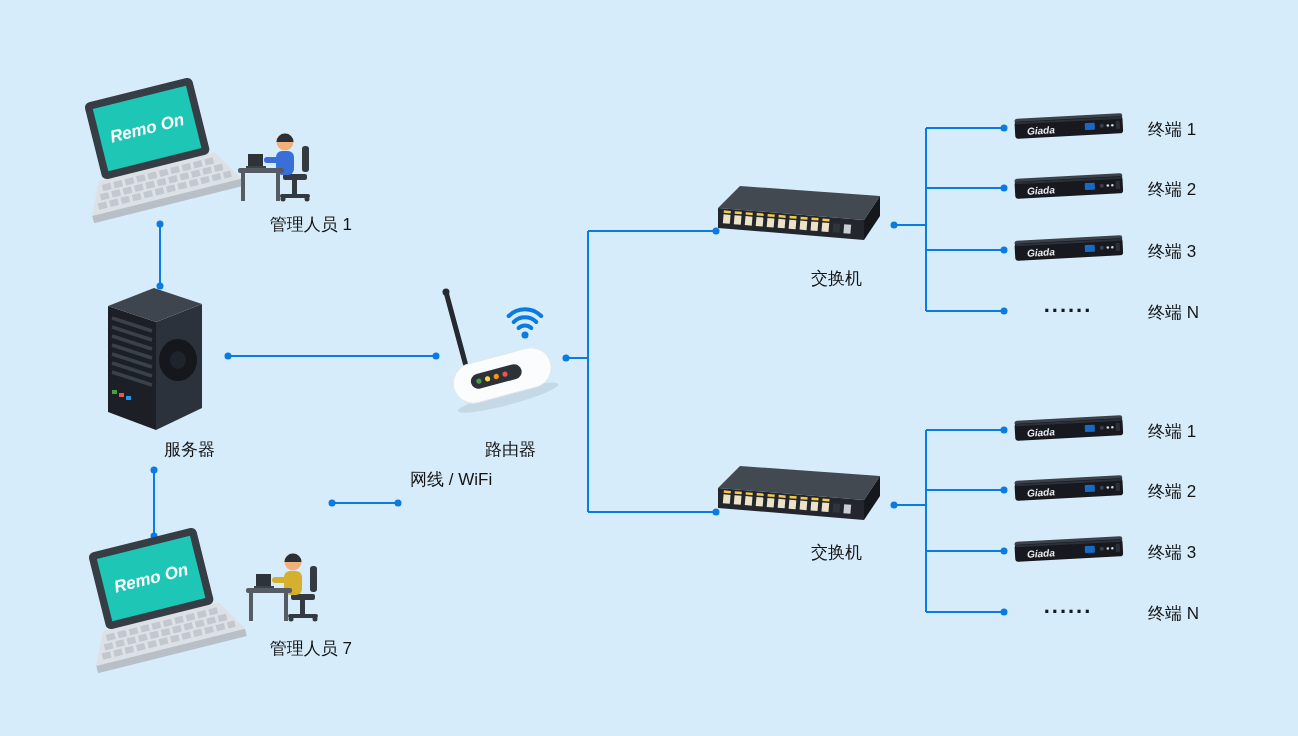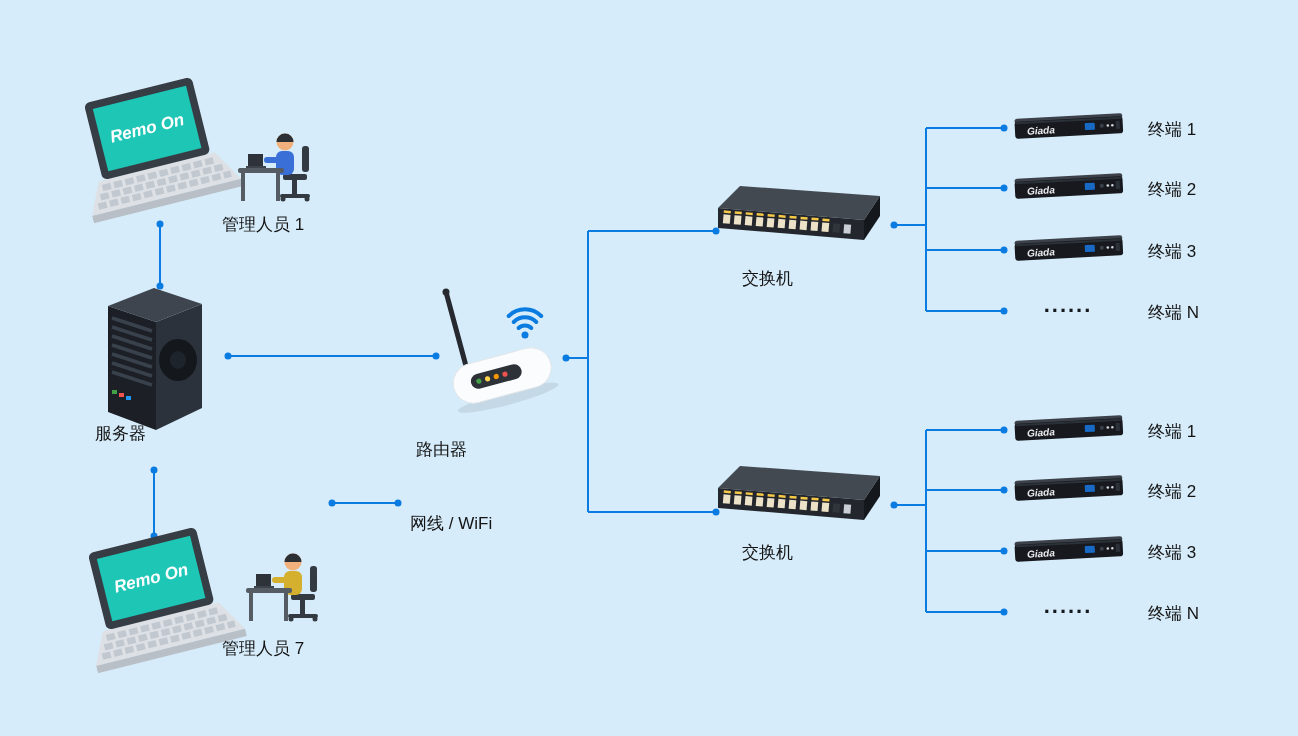--- a/index.html
+++ b/index.html
@@ -2,21 +2,21 @@
 <html><head>
 <meta charset="utf-8">
 <style>
   * { margin:0; padding:0; box-sizing:border-box; }
   html,body { background:#d6ecfa; }
   body { font-family:"Liberation Sans", sans-serif; }
   .stage { position:relative; width:1298px; height:736px; background:#d6ecfa; overflow:hidden; }
   .node { position:absolute; }
   .node svg { display:block; }
   .node-laptop svg { transform:rotate(-14deg); }
-  .label { position:absolute; font-size:17px; color:#141414; text-align:left; white-space:nowrap; }
+  .label { position:absolute; font-size:17px; color:#141414; text-align:right; white-space:nowrap; }
   .label.left { text-align:right; }
   .dots { position:absolute; font-size:22px; font-weight:bold; color:#15181c; letter-spacing:2px; text-align:center; }
   .lines { position:absolute; left:0; top:0; pointer-events:none; }
   .defs { position:absolute; width:0; height:0; overflow:hidden; }
 </style>
 </head>
 <body>
 
 <svg class="defs" aria-hidden="true">
   <defs>
@@ -172,42 +172,42 @@
         <use href="#sym-person"></use>
       </svg>
   </div>
   <div class="label" style="left:222px;top:213px;width:130px">管理人员 1</div>
 
   <div class="node" style="left:100px;top:282px">
     <svg width="110" height="155" viewBox="0 0 110 155">
         <use href="#sym-server"></use>
       </svg>
   </div>
-  <div class="label" style="left:95px;top:422px;width:120px">服务器</div>
+  <div class="label" style="left:95px;top:438px;width:120px">服务器</div>
 
   <div class="node node-laptop" style="left:82px;top:530px">
     <svg width="160" height="140" viewBox="0 0 150 130">
         <use href="#sym-laptop"></use>
       </svg>
   </div>
   <div class="node" style="left:244px;top:542px;color:#d4b02e">
     <svg width="95" height="85" viewBox="0 0 95 85">
         <use href="#sym-person"></use>
       </svg>
   </div>
   <div class="label" style="left:222px;top:637px;width:130px">管理人员 7</div>
 
   <div class="node" style="left:430px;top:280px">
     <svg width="140" height="135" viewBox="0 0 140 135">
         <use href="#sym-router"></use>
       </svg>
   </div>
   <div class="label" style="left:416px;top:438px;width:120px">路由器</div>
 
-  <div class="label left" style="left:410px;top:512px">网线 / WiFi</div>
+  <div class="label left" style="left:410px;top:468px">网线 / WiFi</div>
 
   <div class="node" style="left:712px;top:186px">
     <svg width="180" height="72" viewBox="0 0 180 72">
         <use href="#sym-switch"></use>
       </svg>
   </div>
   <div class="label" style="left:742px;top:267px;width:120px">交换机</div>
 
   <div class="node" style="left:712px;top:466px">
     <svg width="180" height="72" viewBox="0 0 180 72">

